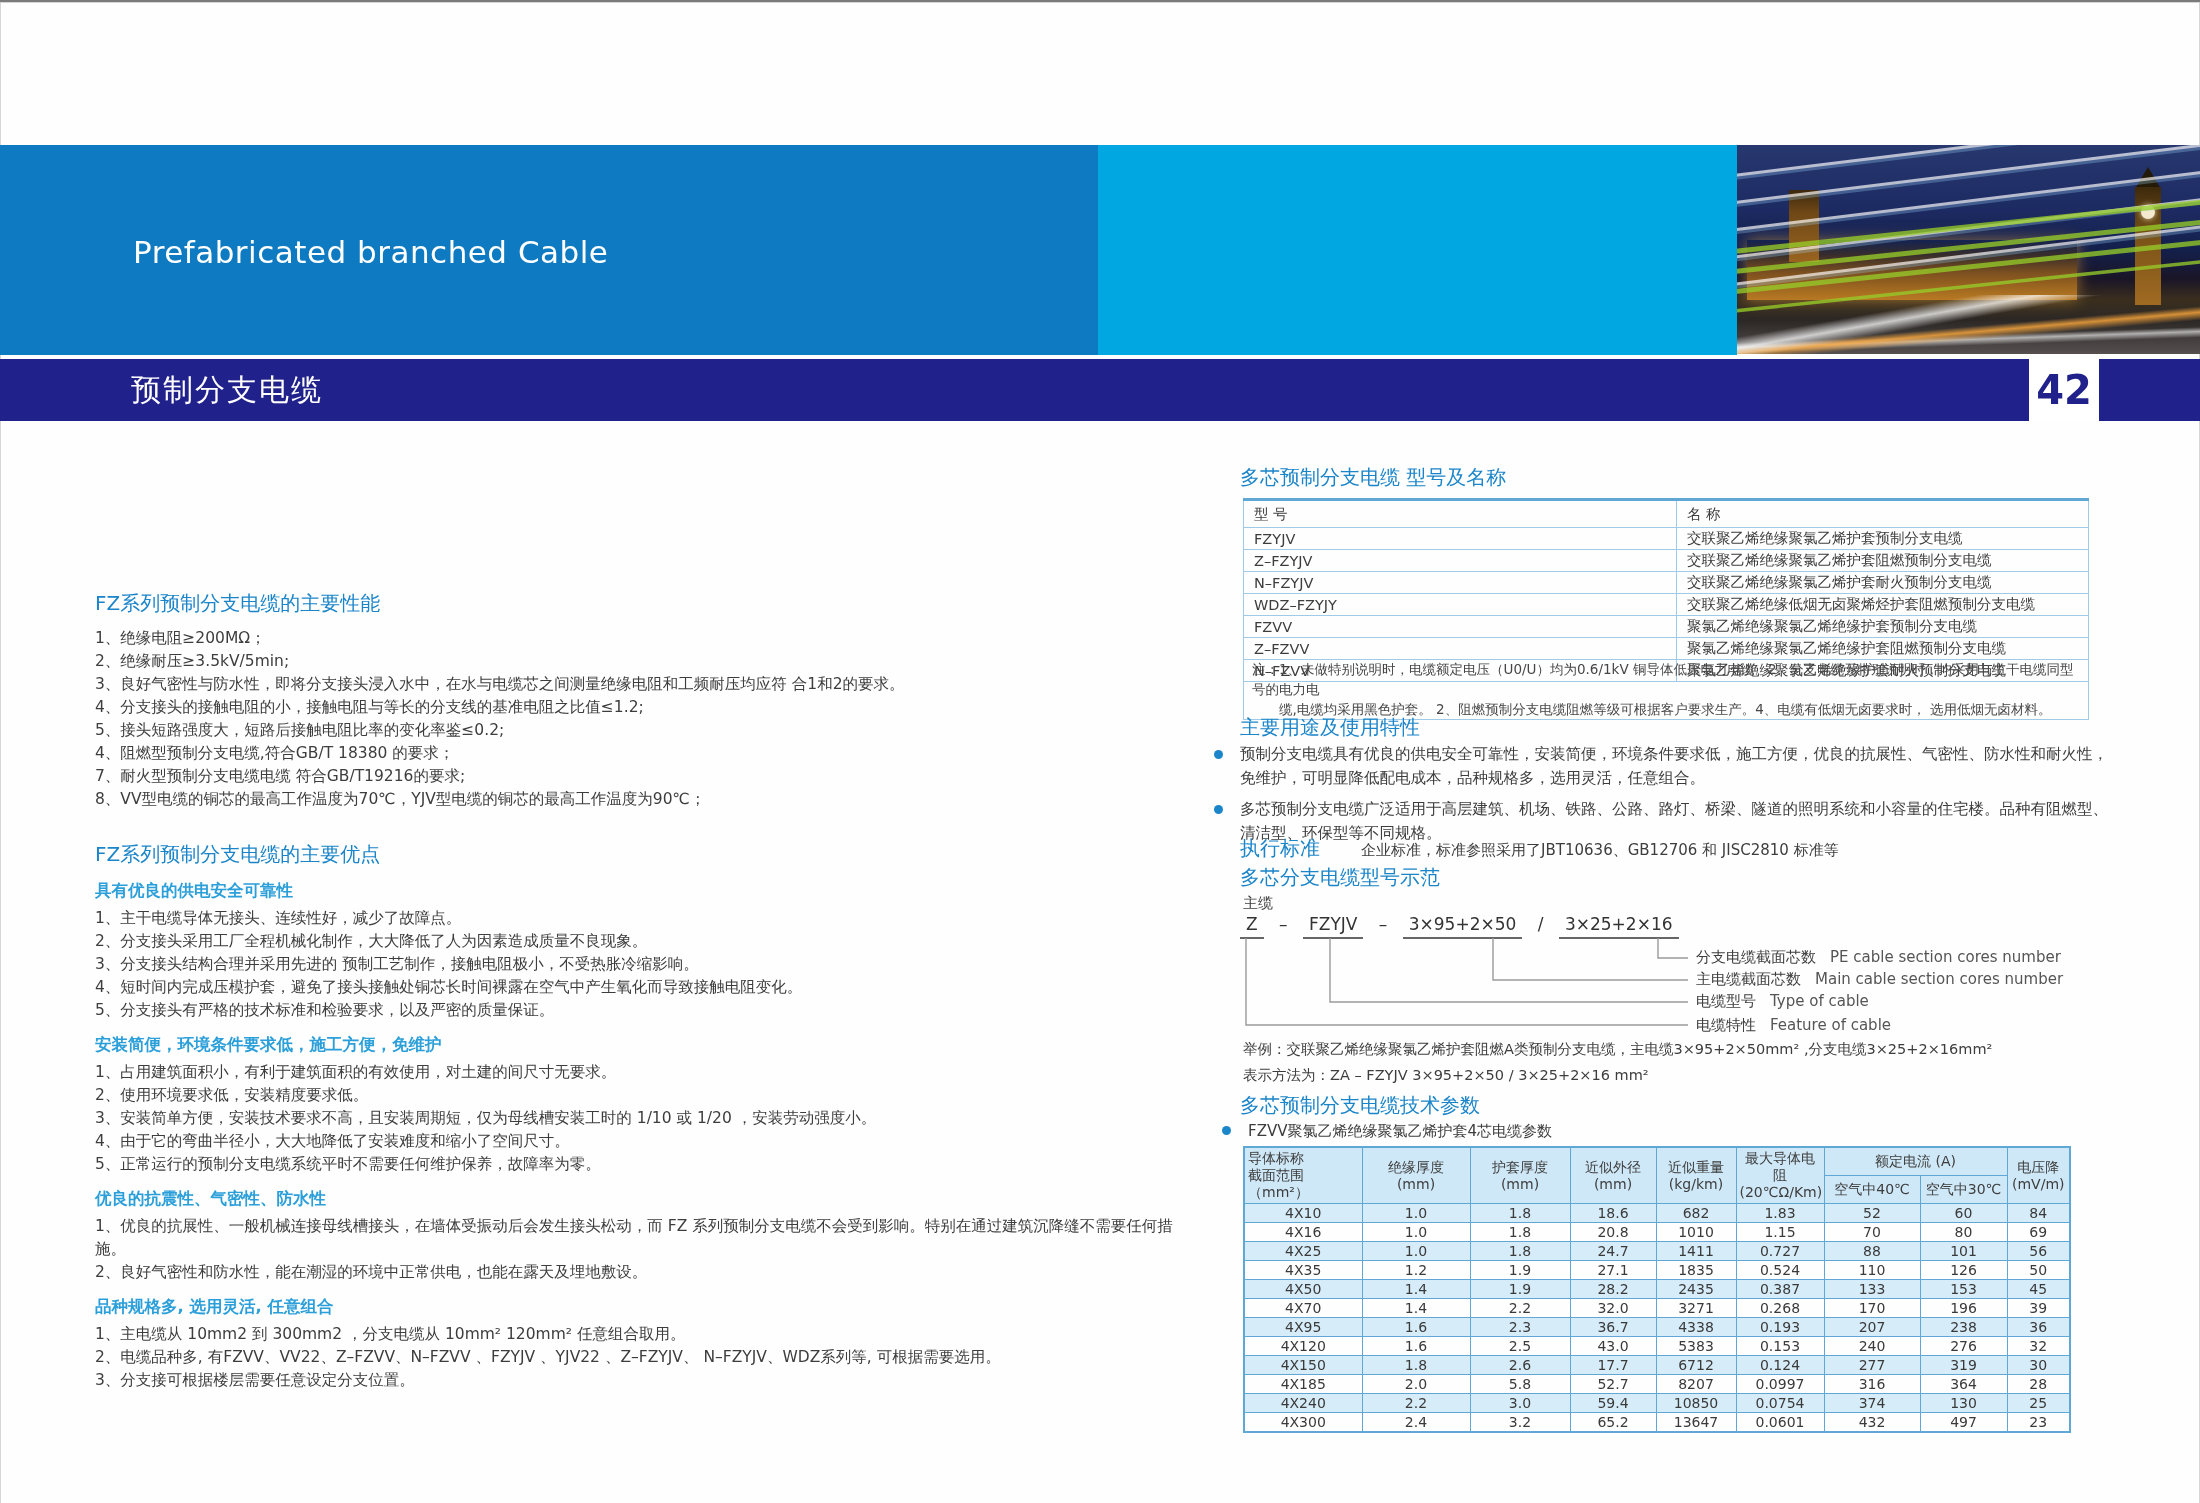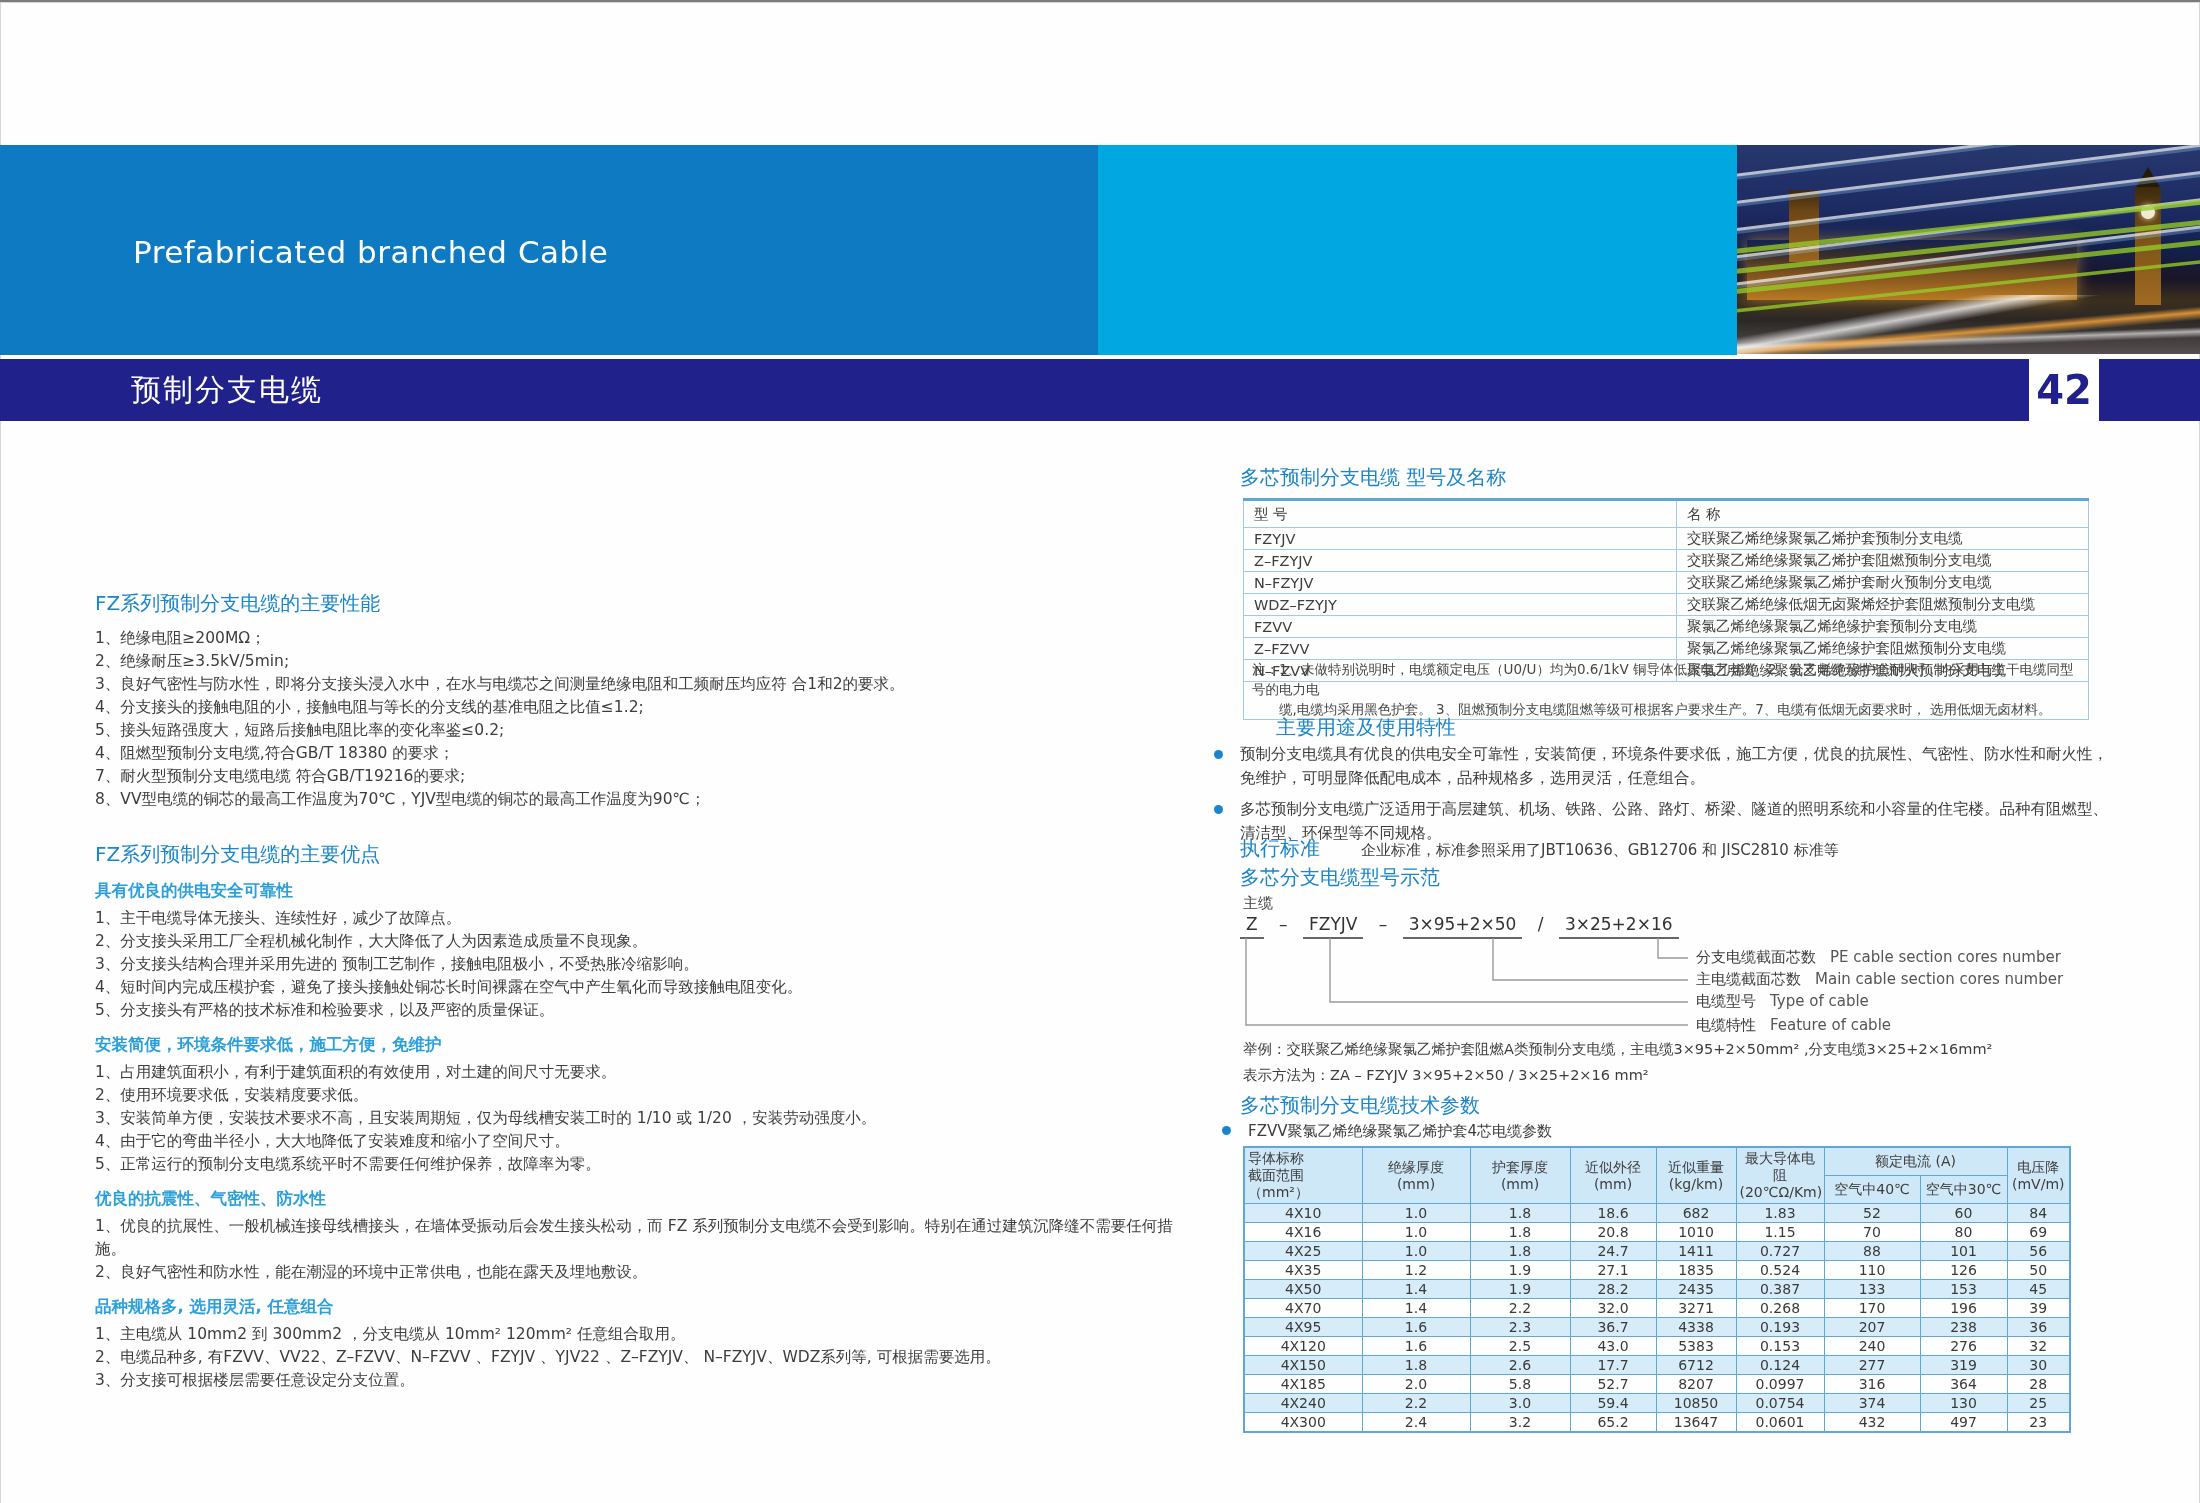--- a/index.html
+++ b/index.html
@@ -178,24 +178,24 @@
           <td class="c2">聚氯乙烯绝缘聚氯乙烯绝缘护套阻燃预制分支电缆</td>
         </tr>
         <tr>
           <td>N–FZVV</td>
           <td class="c2">聚氯乙烯绝缘聚氯乙烯绝缘护套耐火预制分支电缆</td>
         </tr>
       </tbody>
   </table>
   <div class="model-note">
     <div>注：1、未做特别说明时，电缆额定电压（U0/U）均为0.6/1kV 铜导体低压电力电缆。2、分支电缆无特别说明时，均采用与主干电缆同型号的电力电</div>
-    <div class="nl2">缆,电缆均采用黑色护套。 3、阻燃预制分支电缆阻燃等级可根据客户要求生产。7、电缆有低烟无卤要求时， 选用低烟无卤材料。</div>
-  </div>
-
-  <h3 class="rh-title" style="top:712px;margin-left:36px;">主要用途及使用特性</h3>
+    <div class="nl2">缆,电缆均采用黑色护套。 2、阻燃预制分支电缆阻燃等级可根据客户要求生产。4、电缆有低烟无卤要求时， 选用低烟无卤材料。</div>
+  </div>
+
+  <h3 class="rh-title" style="top:712px;">主要用途及使用特性</h3>
   <div class="usage" id="usage-list">
       <p class="bullet-item"><span class="dot"></span>预制分支电缆具有优良的供电安全可靠性，安装简便，环境条件要求低，施工方便，优良的抗展性、气密性、防水性和耐火性，免维护，可明显降低配电成本，品种规格多，选用灵活，任意组合。</p>
       <p class="bullet-item"><span class="dot"></span>多芯预制分支电缆广泛适用于高层建筑、机场、铁路、公路、路灯、桥梁、隧道的照明系统和小容量的住宅楼。品种有阻燃型、清洁型、环保型等不同规格。</p>
     </div>
   <div class="standard-line">
     <span class="standard-label">执行标准</span>
     <span class="standard-text">企业标准，标准参照采用了JBT10636、GB12706 和 JISC2810 标准等</span>
   </div>
 
   <h3 class="rh-title" style="top:862px;">多芯分支电缆型号示范</h3>

